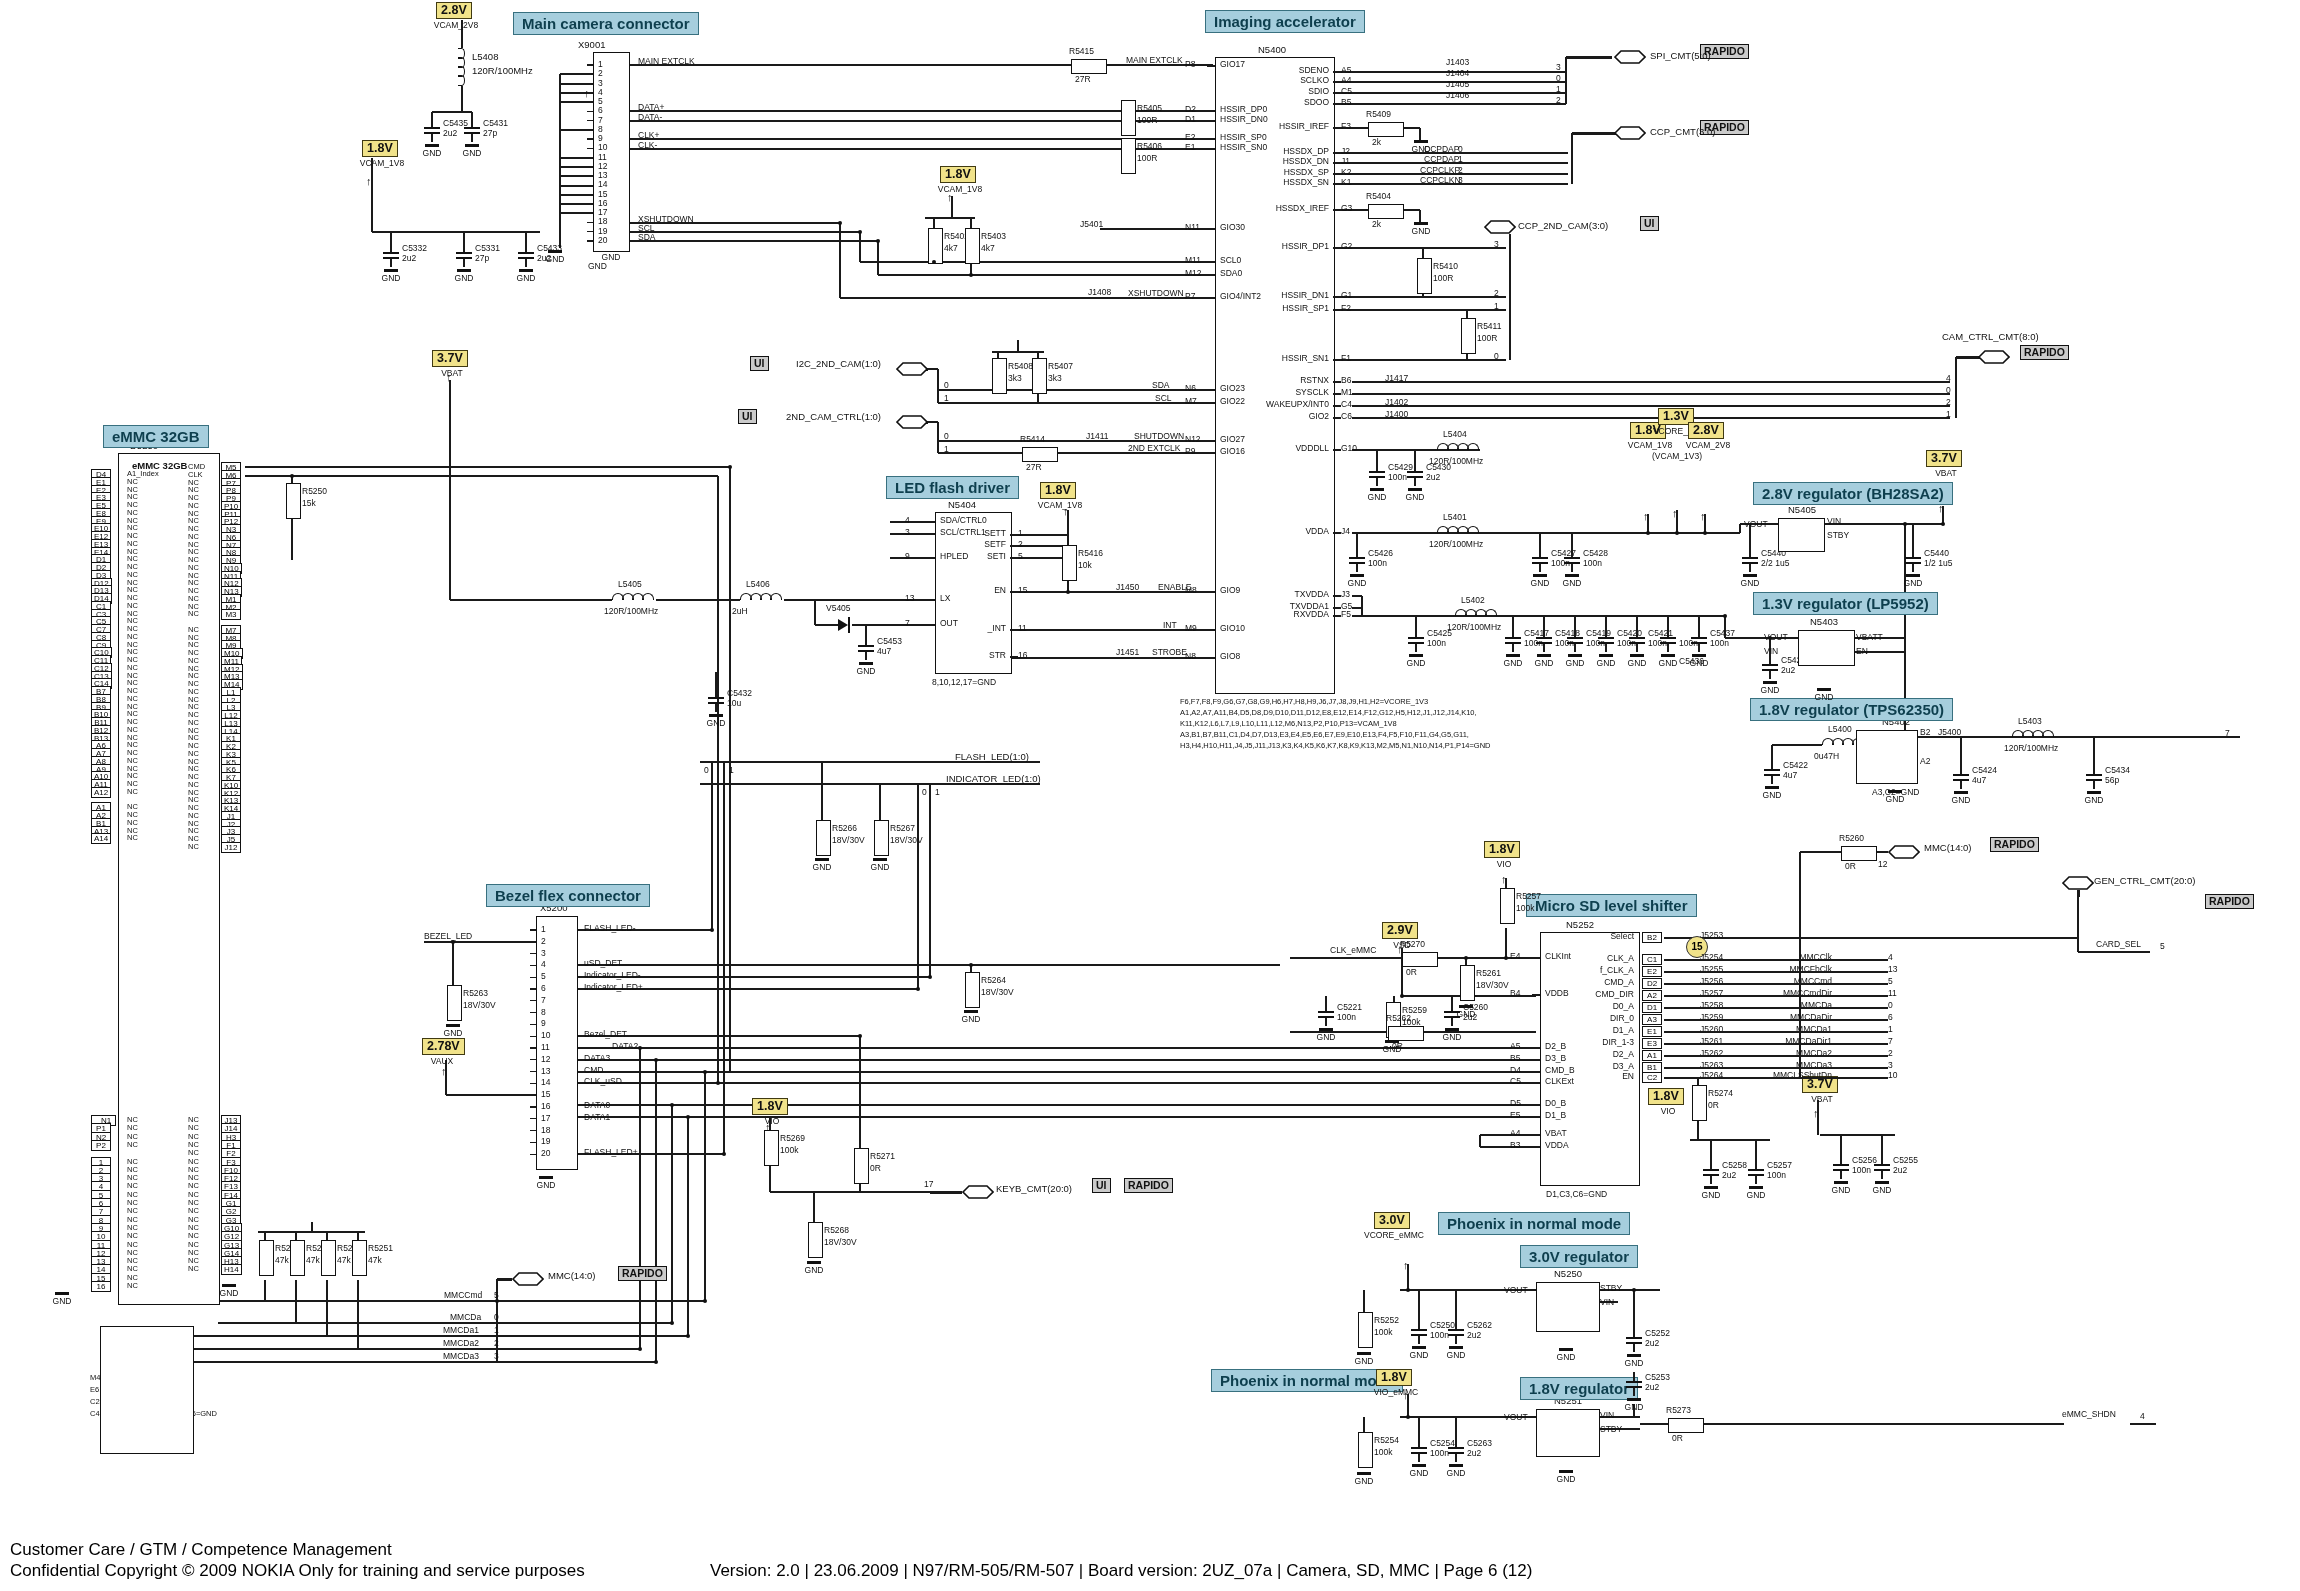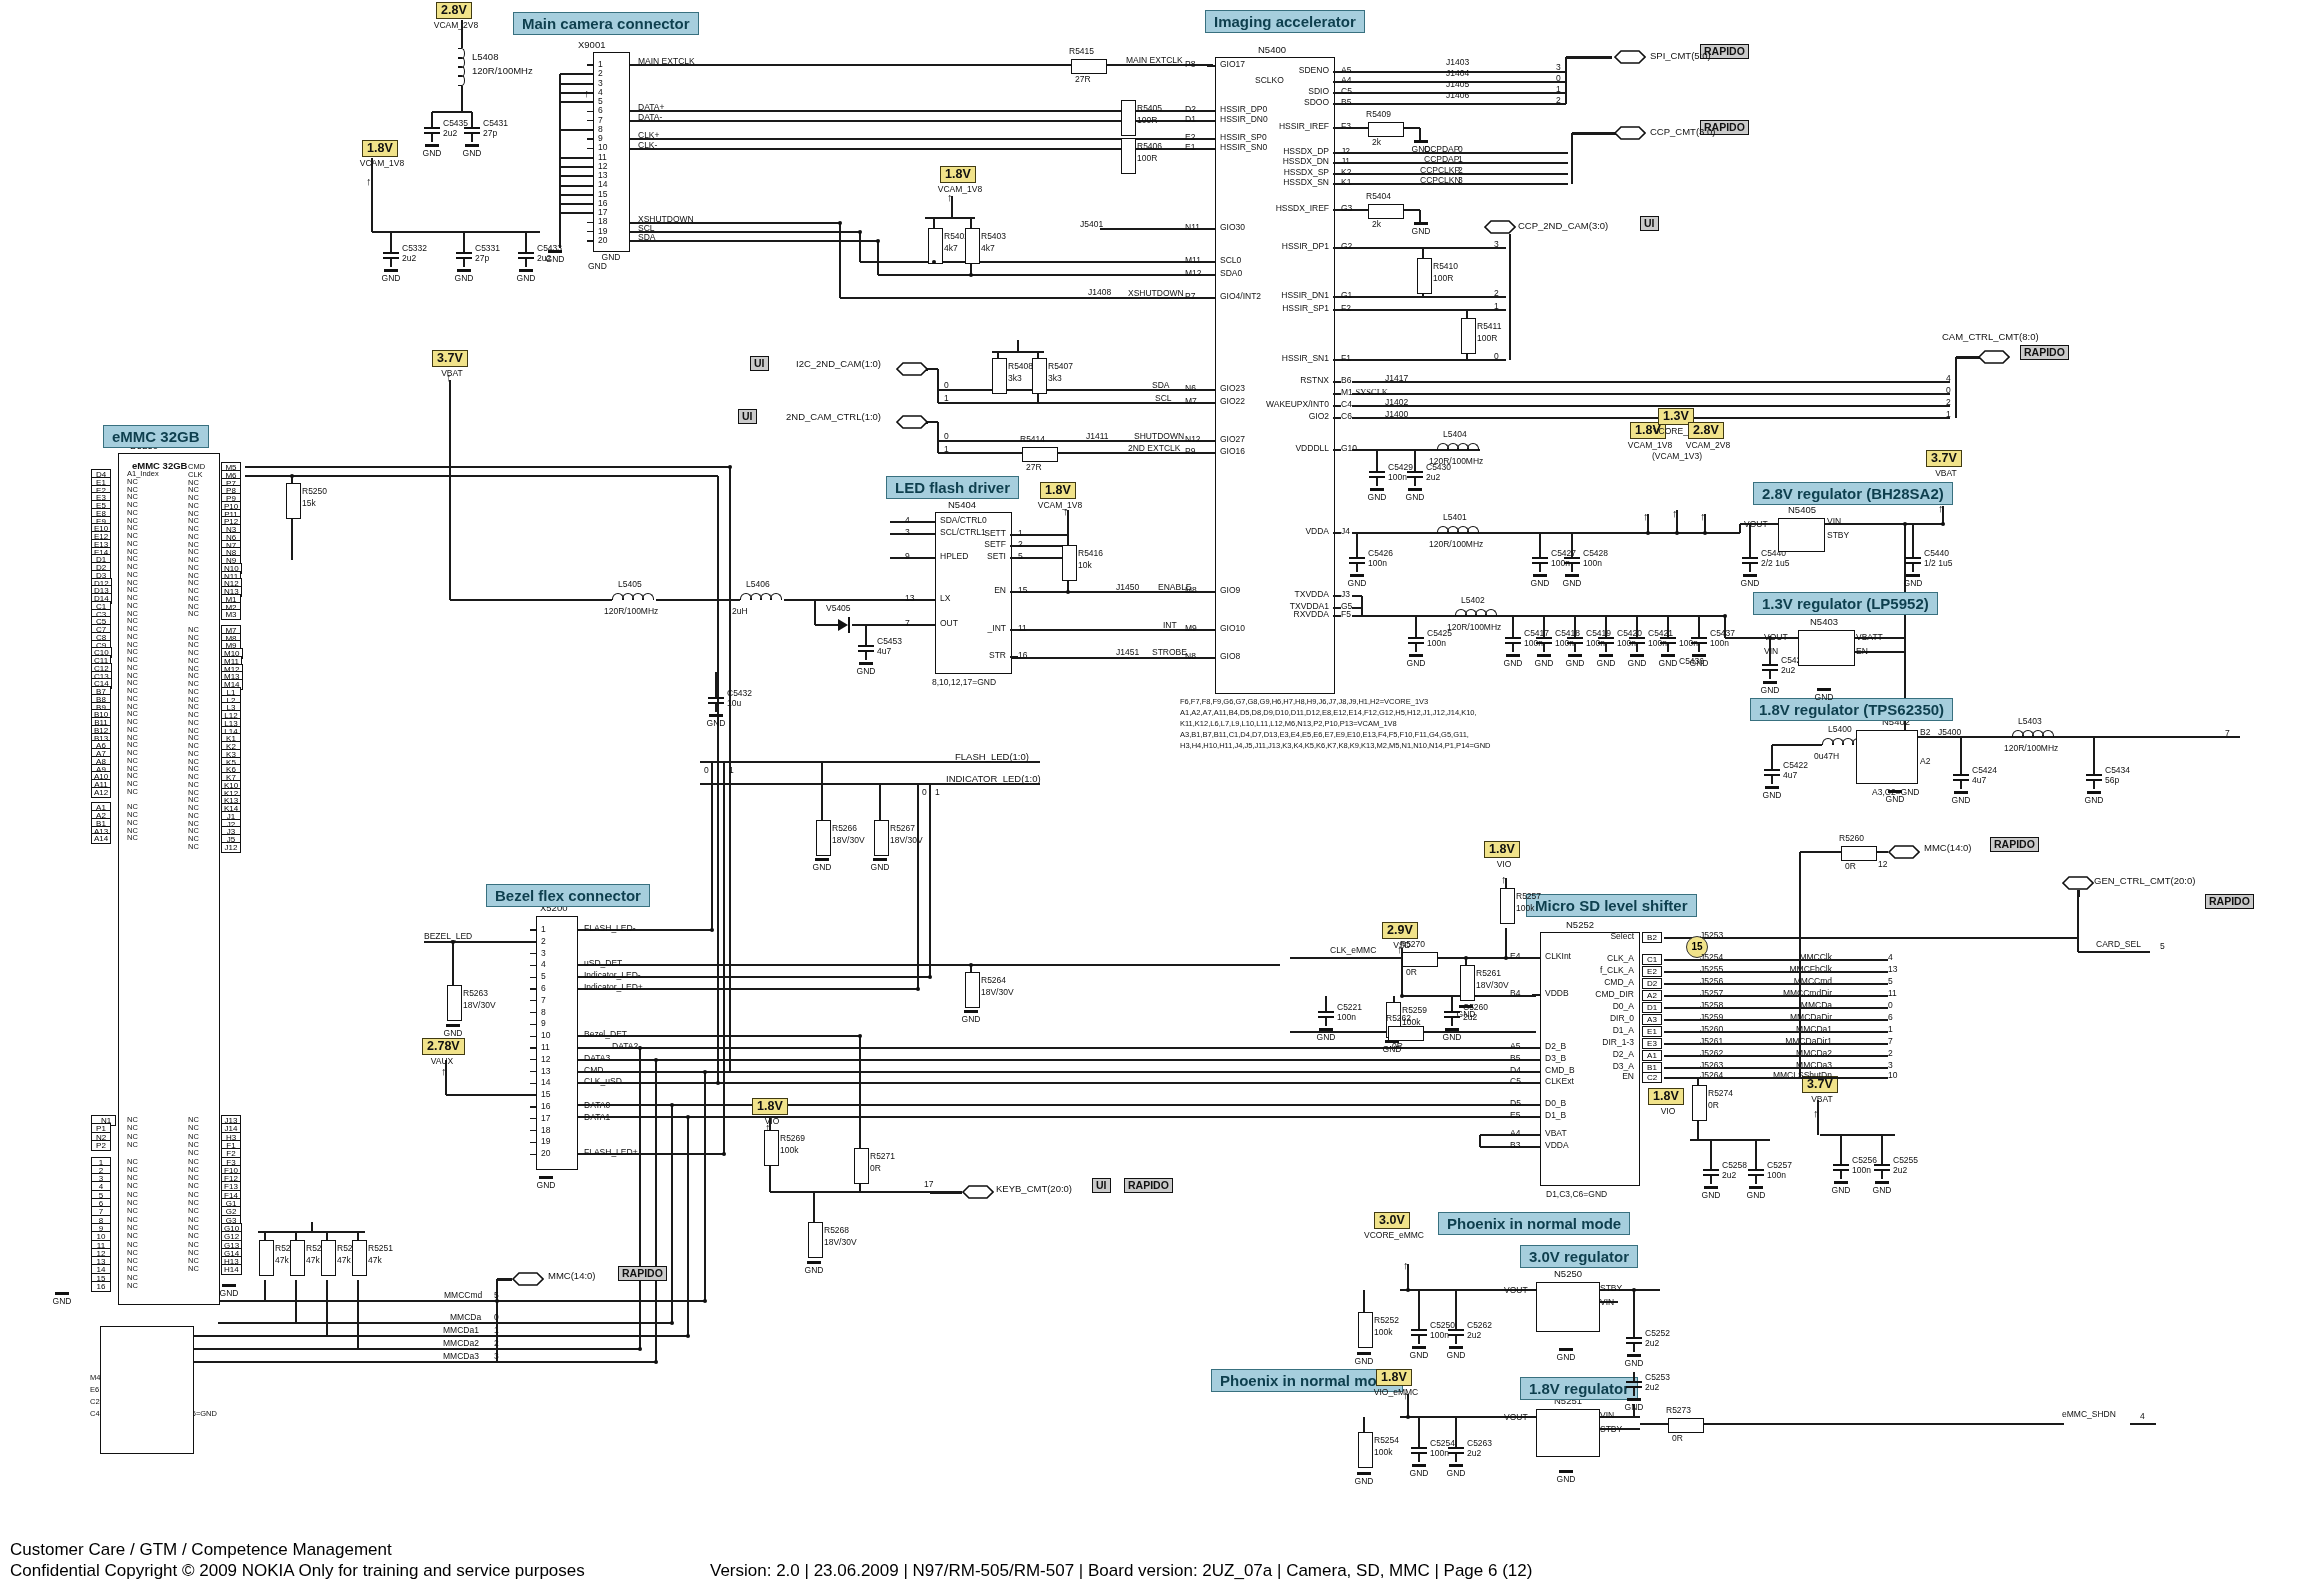--- a/index.html
+++ b/index.html
@@ -1177,21 +1177,21 @@
     <div class="wire" style="left: 1207px; top: 591.4px; width: 8px; height: 1.2px;"></div>
     <div class="txt s8" style="left: 1185px; top: 624px;">M9</div>
     <div class="txt s8" style="left: 1220px; top: 624px;">GIO10</div>
     <div class="wire" style="left: 1207px; top: 629.4px; width: 8px; height: 1.2px;"></div>
     <div class="txt s8" style="left: 1185px; top: 652px;">N8</div>
     <div class="txt s8" style="left: 1220px; top: 652px;">GIO8</div>
     <div class="wire" style="left: 1207px; top: 657.4px; width: 8px; height: 1.2px;"></div>
     <div class="txt s8" style="left: 1255px; top: 66px; width: 74px; text-align: right;">SDENO</div>
     <div class="txt s8" style="left: 1341px; top: 66px;">A5</div>
     <div class="wire" style="left: 1333px; top: 71.4px; width: 8px; height: 1.2px;"></div>
-    <div class="txt s8" style="left: 1255px; top: 76px; width: 74px; text-align: left;">SCLKO</div>
+    <div class="txt s8" style="left: 1255px; top: 76px; width: 74px; text-align: right;">SCLKO</div>
     <div class="txt s8" style="left: 1341px; top: 76px;">A4</div>
     <div class="wire" style="left: 1333px; top: 81.4px; width: 8px; height: 1.2px;"></div>
     <div class="txt s8" style="left: 1255px; top: 87px; width: 74px; text-align: right;">SDIO</div>
     <div class="txt s8" style="left: 1341px; top: 87px;">C5</div>
     <div class="wire" style="left: 1333px; top: 92.4px; width: 8px; height: 1.2px;"></div>
     <div class="txt s8" style="left: 1255px; top: 98px; width: 74px; text-align: right;">SDOO</div>
     <div class="txt s8" style="left: 1341px; top: 98px;">B5</div>
     <div class="wire" style="left: 1333px; top: 103.4px; width: 8px; height: 1.2px;"></div>
     <div class="txt s8" style="left: 1255px; top: 122px; width: 74px; text-align: right;">HSSIR_IREF</div>
     <div class="txt s8" style="left: 1341px; top: 122px;">F3</div>
@@ -1219,21 +1219,21 @@
     <div class="wire" style="left: 1333px; top: 296.4px; width: 8px; height: 1.2px;"></div>
     <div class="txt s8" style="left: 1255px; top: 304px; width: 74px; text-align: right;">HSSIR_SP1</div>
     <div class="txt s8" style="left: 1341px; top: 304px;">F2</div>
     <div class="wire" style="left: 1333px; top: 309.4px; width: 8px; height: 1.2px;"></div>
     <div class="txt s8" style="left: 1255px; top: 354px; width: 74px; text-align: right;">HSSIR_SN1</div>
     <div class="txt s8" style="left: 1341px; top: 354px;">F1</div>
     <div class="wire" style="left: 1333px; top: 359.4px; width: 8px; height: 1.2px;"></div>
     <div class="txt s8" style="left: 1255px; top: 376px; width: 74px; text-align: right;">RSTNX</div>
     <div class="txt s8" style="left: 1341px; top: 376px;">B6</div>
     <div class="wire" style="left: 1333px; top: 381.4px; width: 8px; height: 1.2px;"></div>
-    <div class="txt s8" style="left: 1314px; top: 388px; width: 74px; text-align: right; font-family: Liberation Serif, serif;">SYSCLK</div>
+    <div class="txt s8" style="left: 1255px; top: 388px; width: 74px; text-align: right;">SYSCLK</div>
     <div class="txt s8" style="left: 1341px; top: 388px;">M1</div>
     <div class="wire" style="left: 1333px; top: 393.4px; width: 8px; height: 1.2px;"></div>
     <div class="txt s8" style="left: 1255px; top: 400px; width: 74px; text-align: right;">WAKEUPX/INT0</div>
     <div class="txt s8" style="left: 1341px; top: 400px;">C4</div>
     <div class="wire" style="left: 1333px; top: 405.4px; width: 8px; height: 1.2px;"></div>
     <div class="txt s8" style="left: 1255px; top: 412px; width: 74px; text-align: right;">GIO2</div>
     <div class="txt s8" style="left: 1341px; top: 412px;">C6</div>
     <div class="wire" style="left: 1333px; top: 417.4px; width: 8px; height: 1.2px;"></div>
     <div class="txt s8" style="left: 1255px; top: 444px; width: 74px; text-align: right;">VDDDLL</div>
     <div class="txt s8" style="left: 1341px; top: 444px;">G10</div>

